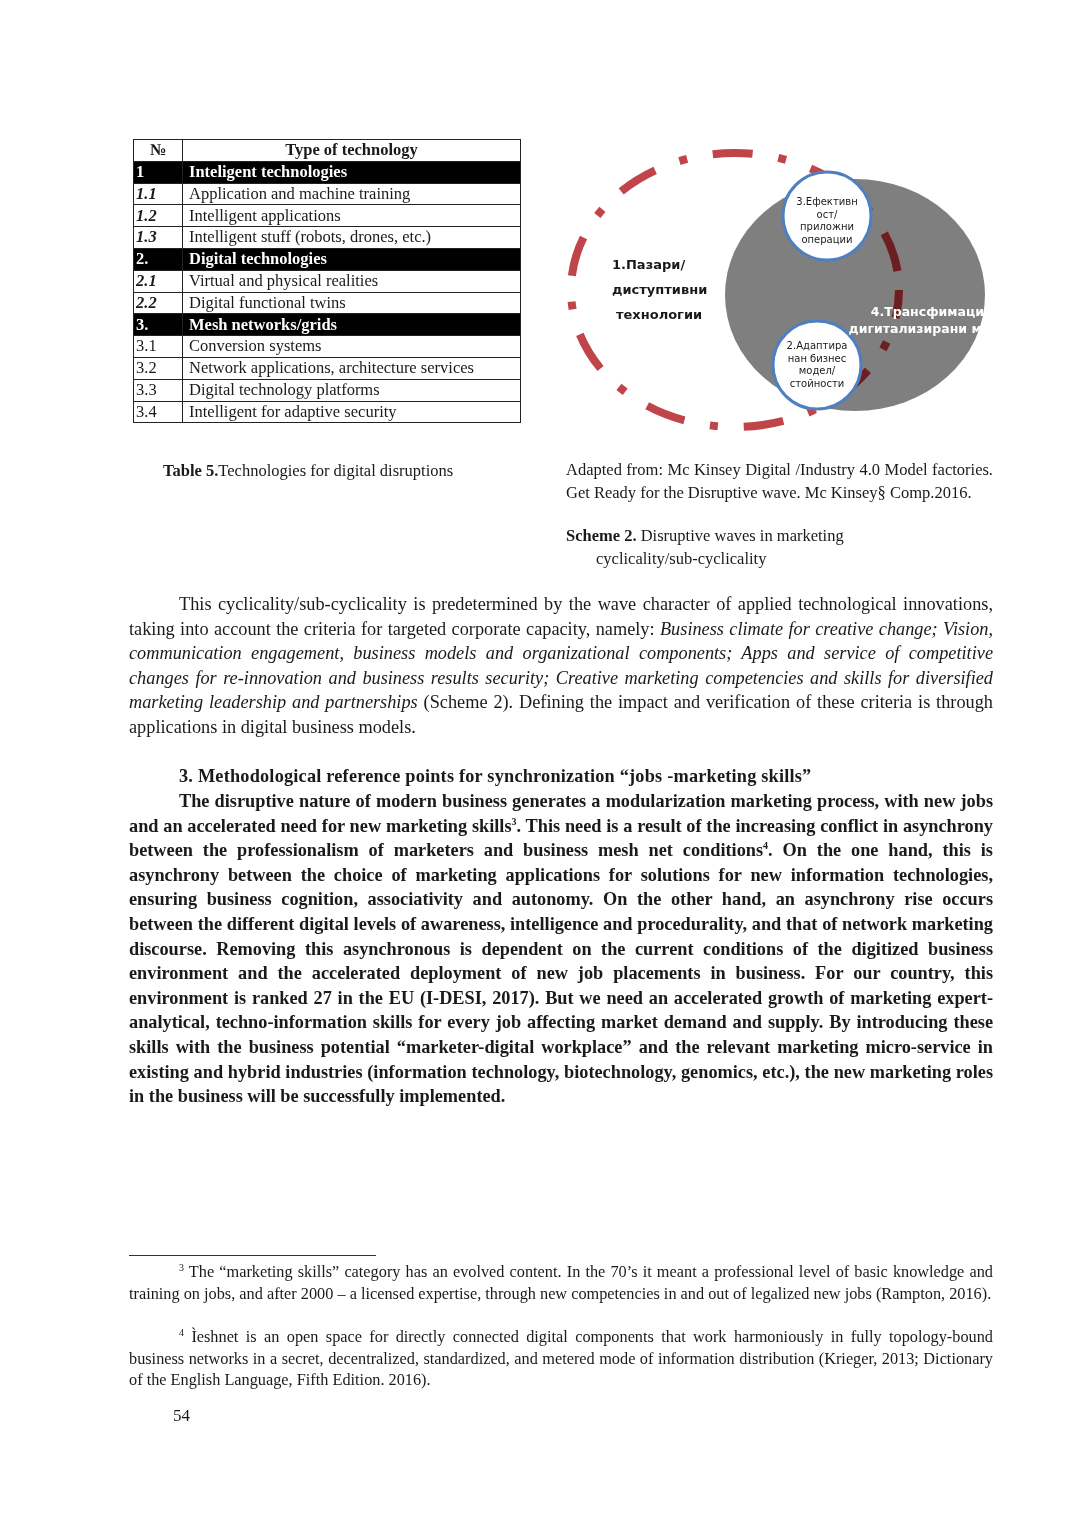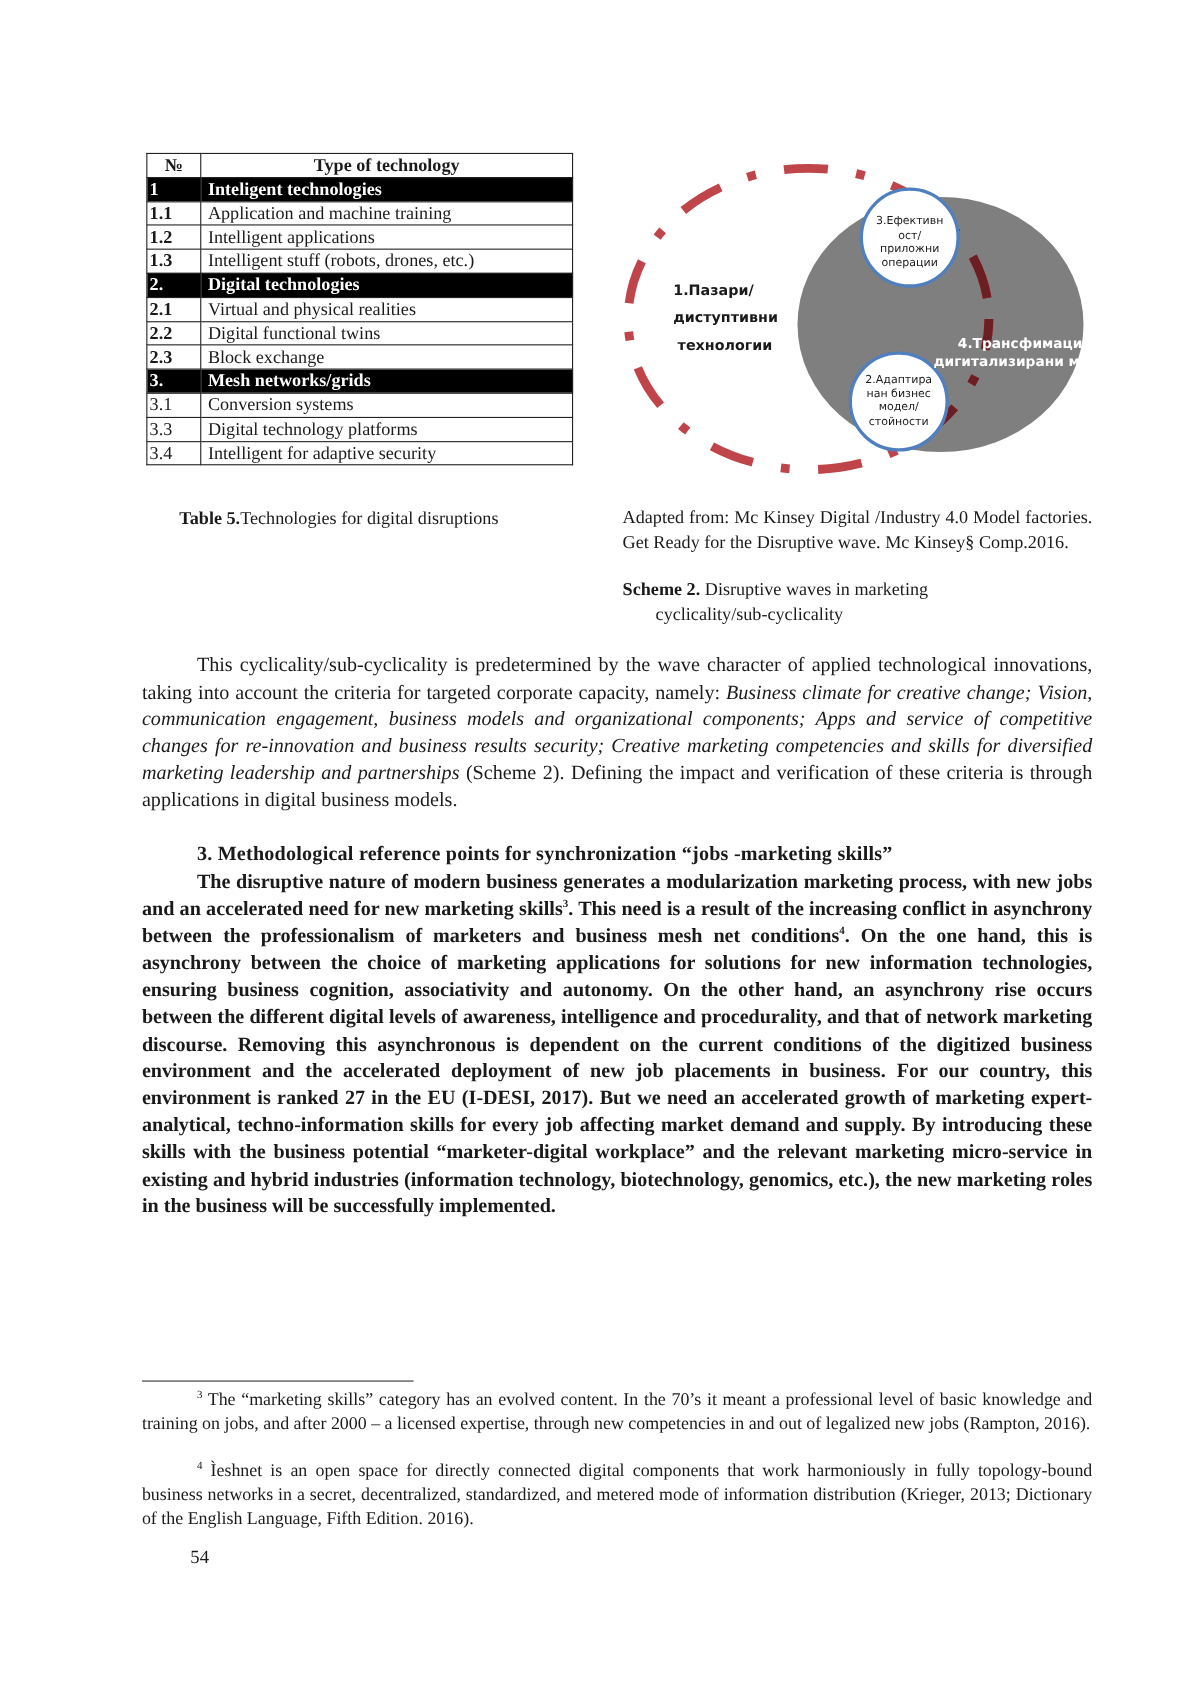--- a/index.html
+++ b/index.html
@@ -5,21 +5,21 @@
   html, body { margin:0; padding:0; background:#ffffff; }
   body { width:1080px; height:1528px; position:relative; overflow:hidden; font-family:"Liberation Serif", serif; color:#1a1a1a; }
   .abs { position:absolute; }
 
   
   .tech-table { position:absolute; left:133px; top:139px; width:388px; border-collapse:collapse; font-size:16.5px; line-height:1; }
   .tech-table td, .tech-table th { border:1px solid #222; height:20.8px; padding:0 0 0 6px; text-align:left; white-space:nowrap; }
   .tech-table th { font-weight:bold; text-align:center; padding:0; }
   .tech-table td.num { width:46px; padding-left:2px; }
   .tech-table tr.section td { background:#000; color:#fff; font-weight:bold; }
-  .tech-table tr.bold-num td.num { font-weight:bold; }
+  .tech-table tr.bold-num td.num { font-weight:bold;font-style:italic; }
 
   .caption { font-size:16.5px; line-height:21px; }
 
   
   .diagram { position:absolute; left:550px; top:130px; width:470px; height:320px; }
   .d-label { position:absolute; font-family:"DejaVu Sans", sans-serif; text-align:center; }
 
   
   .para { position:absolute; left:129px; width:864px; font-size:18.3px; line-height:24.6px; text-align:justify; }
   .para p { margin:0; }
@@ -63,31 +63,31 @@
         <td>Digital technologies</td>
       </tr>
       <tr class="bold-num">
         <td class="num">2.1</td>
         <td>Virtual and physical realities</td>
       </tr>
       <tr class="bold-num">
         <td class="num">2.2</td>
         <td>Digital functional twins</td>
       </tr>
-      <tr class="bold-num">
-        <td class="num">2.3</td>
-        <td>Block exchange</td>
-      </tr>
       <tr class="section">
         <td class="num">3.</td>
         <td>Mesh networks/grids</td>
       </tr>
       <tr class="plain">
         <td class="num">3.1</td>
         <td>Conversion systems</td>
+      </tr>
+      <tr class="plain">
+        <td class="num">3.2</td>
+        <td>Network applications, architecture services</td>
       </tr>
       <tr class="plain">
         <td class="num">3.3</td>
         <td>Digital technology platforms</td>
       </tr>
       <tr class="plain">
         <td class="num">3.4</td>
         <td>Intelligent for adaptive security</td>
       </tr>
     </tbody>

